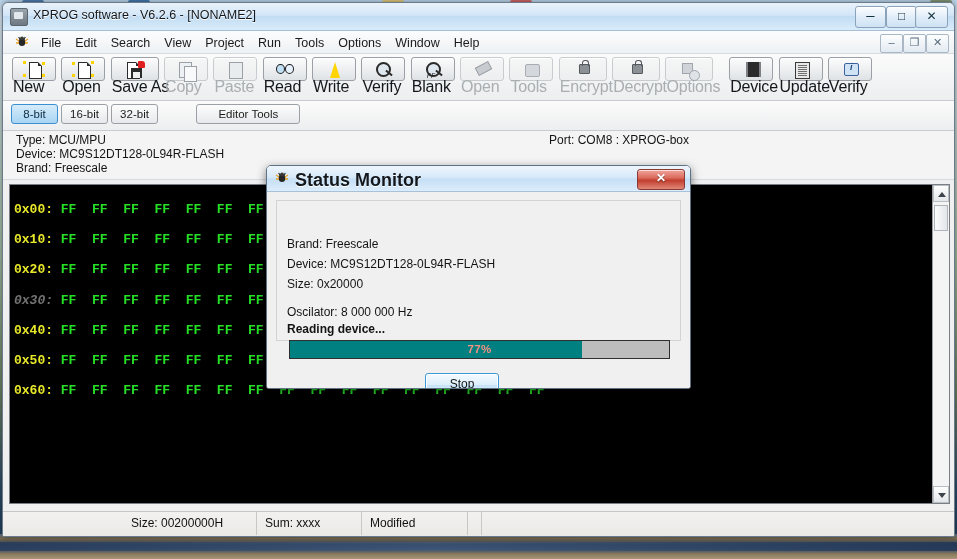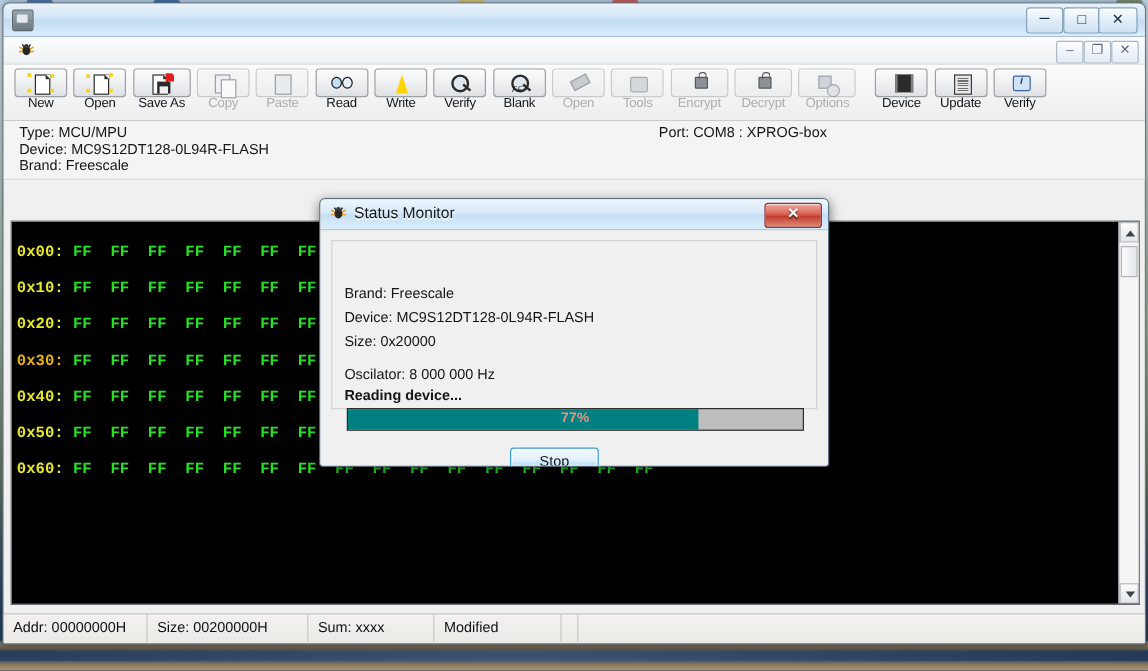--- a/index.html
+++ b/index.html
@@ -111,29 +111,29 @@
     border-bottom:1px solid #c8ccd0;
     padding-left:8px;
     white-space:nowrap;
   }
   .tbtn{
     display:inline-block;vertical-align:top;margin:3px 1px 0 1px;
     width:44px;height:24px;
     border:1px solid #9aa0a6;border-radius:3px;
     background:linear-gradient(to bottom,#fcfcfc 0%,#eceef0 55%,#dfe2e5 100%);
     box-shadow:inset 0 1px 0 #ffffff;
-    text-align:center;cursor:default;position:relative;
+    cursor:default;position:relative;
     box-sizing:border-box;
   }
   .tbtn.dis{border-color:#c9ccce;background:linear-gradient(to bottom,#f6f6f6,#eceeef);}
   .tbtn .ticon{
     display:block;margin:3px auto 0 auto;width:22px;height:19px;position:relative;
   }
   .tbtn .tlabel{
-    display:block;font-size:11px;color:#14181c;line-height:11px;margin-top:1px;
+    display:block;font-size:16px;color:#14181c;line-height:11px;margin-top:1px;
     letter-spacing:-.2px;
   }
   .tbtn.dis .tlabel{color:#a9aeb2;}
   .tbtn.wide{width:48px;}
   .tsep{display:inline-block;width:7px;}
 
   
   .ic-page{
     position:absolute;left:6px;top:1px;width:11px;height:15px;
     background:#ffffff;border:1px solid #2b2b2b;
@@ -270,22 +270,23 @@
     box-shadow:0 3px 10px rgba(0,0,0,.5);
     box-sizing:border-box;overflow:hidden;
   }
   #dlg-title{
     position:relative;height:25px;
     background:linear-gradient(to bottom,#eef6fd 0%,#d7e9f9 45%,#c6dff5 52%,#dcedfc 100%);
     border-bottom:1px solid #a9c1d8;
   }
   #dlg-bug{position:absolute;left:8px;top:5px;width:14px;height:13px;}
   #dlg-title-text{
-    position:absolute;left:28px;top:4px;font-size:13px;color:#12181e;
+    position:absolute;left:28px;top:4px;font-size:18px;color:#12181e;
     text-shadow:0 1px 0 #fff;
+    font-weight:bold;
   }
   #dlg-close{
     position:absolute;right:5px;top:3px;width:46px;height:19px;
     border:1px solid #8a3a35;border-radius:3px;
     background:linear-gradient(to bottom,#f0a59c 0%,#dc6c5e 40%,#c23f2f 55%,#e08878 100%);
     box-shadow:inset 0 1px 0 rgba(255,255,255,.6);
     cursor:default;
   }
   #dlg-close span{
     position:absolute;left:0;right:0;top:1px;text-align:center;
@@ -338,38 +339,42 @@
     <div class="dicon" style="left:510px;background:linear-gradient(#d9534f,#b33a36);"></div>
     <div class="dicon" style="left:930px;background:linear-gradient(#7a8f62,#5d7049);"></div>
   </div>
 </div>
 <div id="wall-bottom"></div>
 
 <div id="app">
 
   <div id="titlebar">
     <div id="title-icon"></div>
+    <div id="title-text">XPROG software - V6.2.6 - [NONAME2]</div>
     <div class="wbtn" id="btn-min">
       <span>–</span>
     </div>
     <div class="wbtn" id="btn-max">
       <span>□</span>
     </div>
     <div class="wbtn" id="btn-close">
       <span>✕</span>
     </div>
   </div>
 
   <div id="menubar">
     <svg id="menu-bug" viewBox="0 0 14 13">
       <ellipse cx="7" cy="7" rx="3.4" ry="4" fill="#262626"></ellipse>
       <ellipse cx="7" cy="3.4" rx="1.9" ry="1.8" fill="#3a3a3a"></ellipse>
       <path d="M1 4 L4 6 M1 8 L4 8 M13 4 L10 6 M13 8 L10 8" stroke="#e8a020" stroke-width="1.3" fill="none"></path>
       <path d="M3.6 2 L5 4 M10.4 2 L9 4" stroke="#262626" stroke-width="1.2" fill="none"></path>
     </svg>
+    <div id="menu-items">
+      <span class="menu-item">File</span><span class="menu-item">Edit</span><span class="menu-item">Search</span><span class="menu-item">View</span><span class="menu-item">Project</span><span class="menu-item">Run</span><span class="menu-item">Tools</span><span class="menu-item">Options</span><span class="menu-item">Window</span><span class="menu-item">Help</span>
+    </div>
     <div class="mdi-btn" id="mdi-min">
       <span>–</span>
     </div>
     <div class="mdi-btn" id="mdi-restore">
       <span>❐</span>
     </div>
     <div class="mdi-btn" id="mdi-close">
       <span>✕</span>
     </div>
   </div>
@@ -504,53 +509,56 @@
     </div>
 
     <div class="tbtn">
       <span class="ticon">
           <i class="ic-about"></i>
         </span>
       <span class="tlabel">Verify</span>
     </div>
   </div>
 
+  <div id="modebar">
+    <span class="mbtn sel">8-bit</span><span class="mbtn">16-bit</span><span class="mbtn">32-bit</span>
+    <span id="editor-tools">Editor Tools</span>
+  </div>
 
   <div id="infopanel">
     <div class="info-line" id="inf1">Type: MCU/MPU</div>
     <div class="info-line" id="inf2">Device: MC9S12DT128-0L94R-FLASH</div>
     <div class="info-line" id="inf3">Brand: Freescale</div>
     <div id="port-line">Port: COM8 : XPROG-box</div>
   </div>
 
   <div id="hexwrap" style="background: rgb(0, 0, 0);">
     <div class="hexinner">
 <div><span class="addr" style="color: rgb(232, 232, 42);">0x00:</span><span class="byte" style="color: rgb(38, 224, 38);"> FF  FF  FF  FF  FF  FF  FF  FF  FF  FF  FF  FF  FF  FF  FF  FF</span></div>
 <div><span class="addr" style="color: rgb(232, 232, 42);">0x10:</span><span class="byte" style="color: rgb(38, 224, 38);"> FF  FF  FF  FF  FF  FF  FF  FF  FF  FF  FF  FF  FF  FF  FF  FF</span></div>
 <div><span class="addr" style="color: rgb(232, 232, 42);">0x20:</span><span class="byte" style="color: rgb(38, 224, 38);"> FF  FF  FF  FF  FF  FF  FF  FF  FF  FF  FF  FF  FF  FF  FF  FF</span></div>
-<div><span class="addr" style="color: #eab308;">0x30:</span><span class="byte" style="color: rgb(38, 224, 38);"> FF  FF  FF  FF  FF  FF  FF  FF  FF  FF  FF  FF  FF  FF  FF  FF</span></div>
+<div><span class="addr" style="color: #737373; font-style: italic;">0x30:</span><span class="byte" style="color: rgb(38, 224, 38);"> FF  FF  FF  FF  FF  FF  FF  FF  FF  FF  FF  FF  FF  FF  FF  FF</span></div>
 <div><span class="addr" style="color: rgb(232, 232, 42);">0x40:</span><span class="byte" style="color: rgb(38, 224, 38);"> FF  FF  FF  FF  FF  FF  FF  FF  FF  FF  FF  FF  FF  FF  FF  FF</span></div>
 <div><span class="addr" style="color: rgb(232, 232, 42);">0x50:</span><span class="byte" style="color: rgb(38, 224, 38);"> FF  FF  FF  FF  FF  FF  FF  FF  FF  FF  FF  FF  FF  FF  FF  FF</span></div>
 <div><span class="addr" style="color: rgb(232, 232, 42);">0x60:</span><span class="byte" style="color: rgb(38, 224, 38);"> FF  FF  FF  FF  FF  FF  FF  FF  FF  FF  FF  FF  FF  FF  FF  FF</span></div>
     </div>
 
     <div id="hexsb">
       <div id="sb-track"></div>
       <div class="sbar-arrow" id="sb-up">
           <i></i>
         </div>
       <div id="sb-thumb"></div>
       <div class="sbar-arrow" id="sb-down">
           <i></i>
         </div>
     </div>
   </div>
 
   <div id="statusbar">
-    <div class="scell" id="sc0">Addr: 00000000H</div>
     <div class="scell" id="sc1">Size: 00200000H</div>
     <div class="scell" id="sc3">Modified</div>
     <div class="scell" id="sc2">Sum: xxxx</div>
     <div class="scell" id="sc4"></div>
     <div class="scell" id="sc5"></div>
   </div>
 </div>
 
 <div id="dialog">
   <div id="dlg-title">

